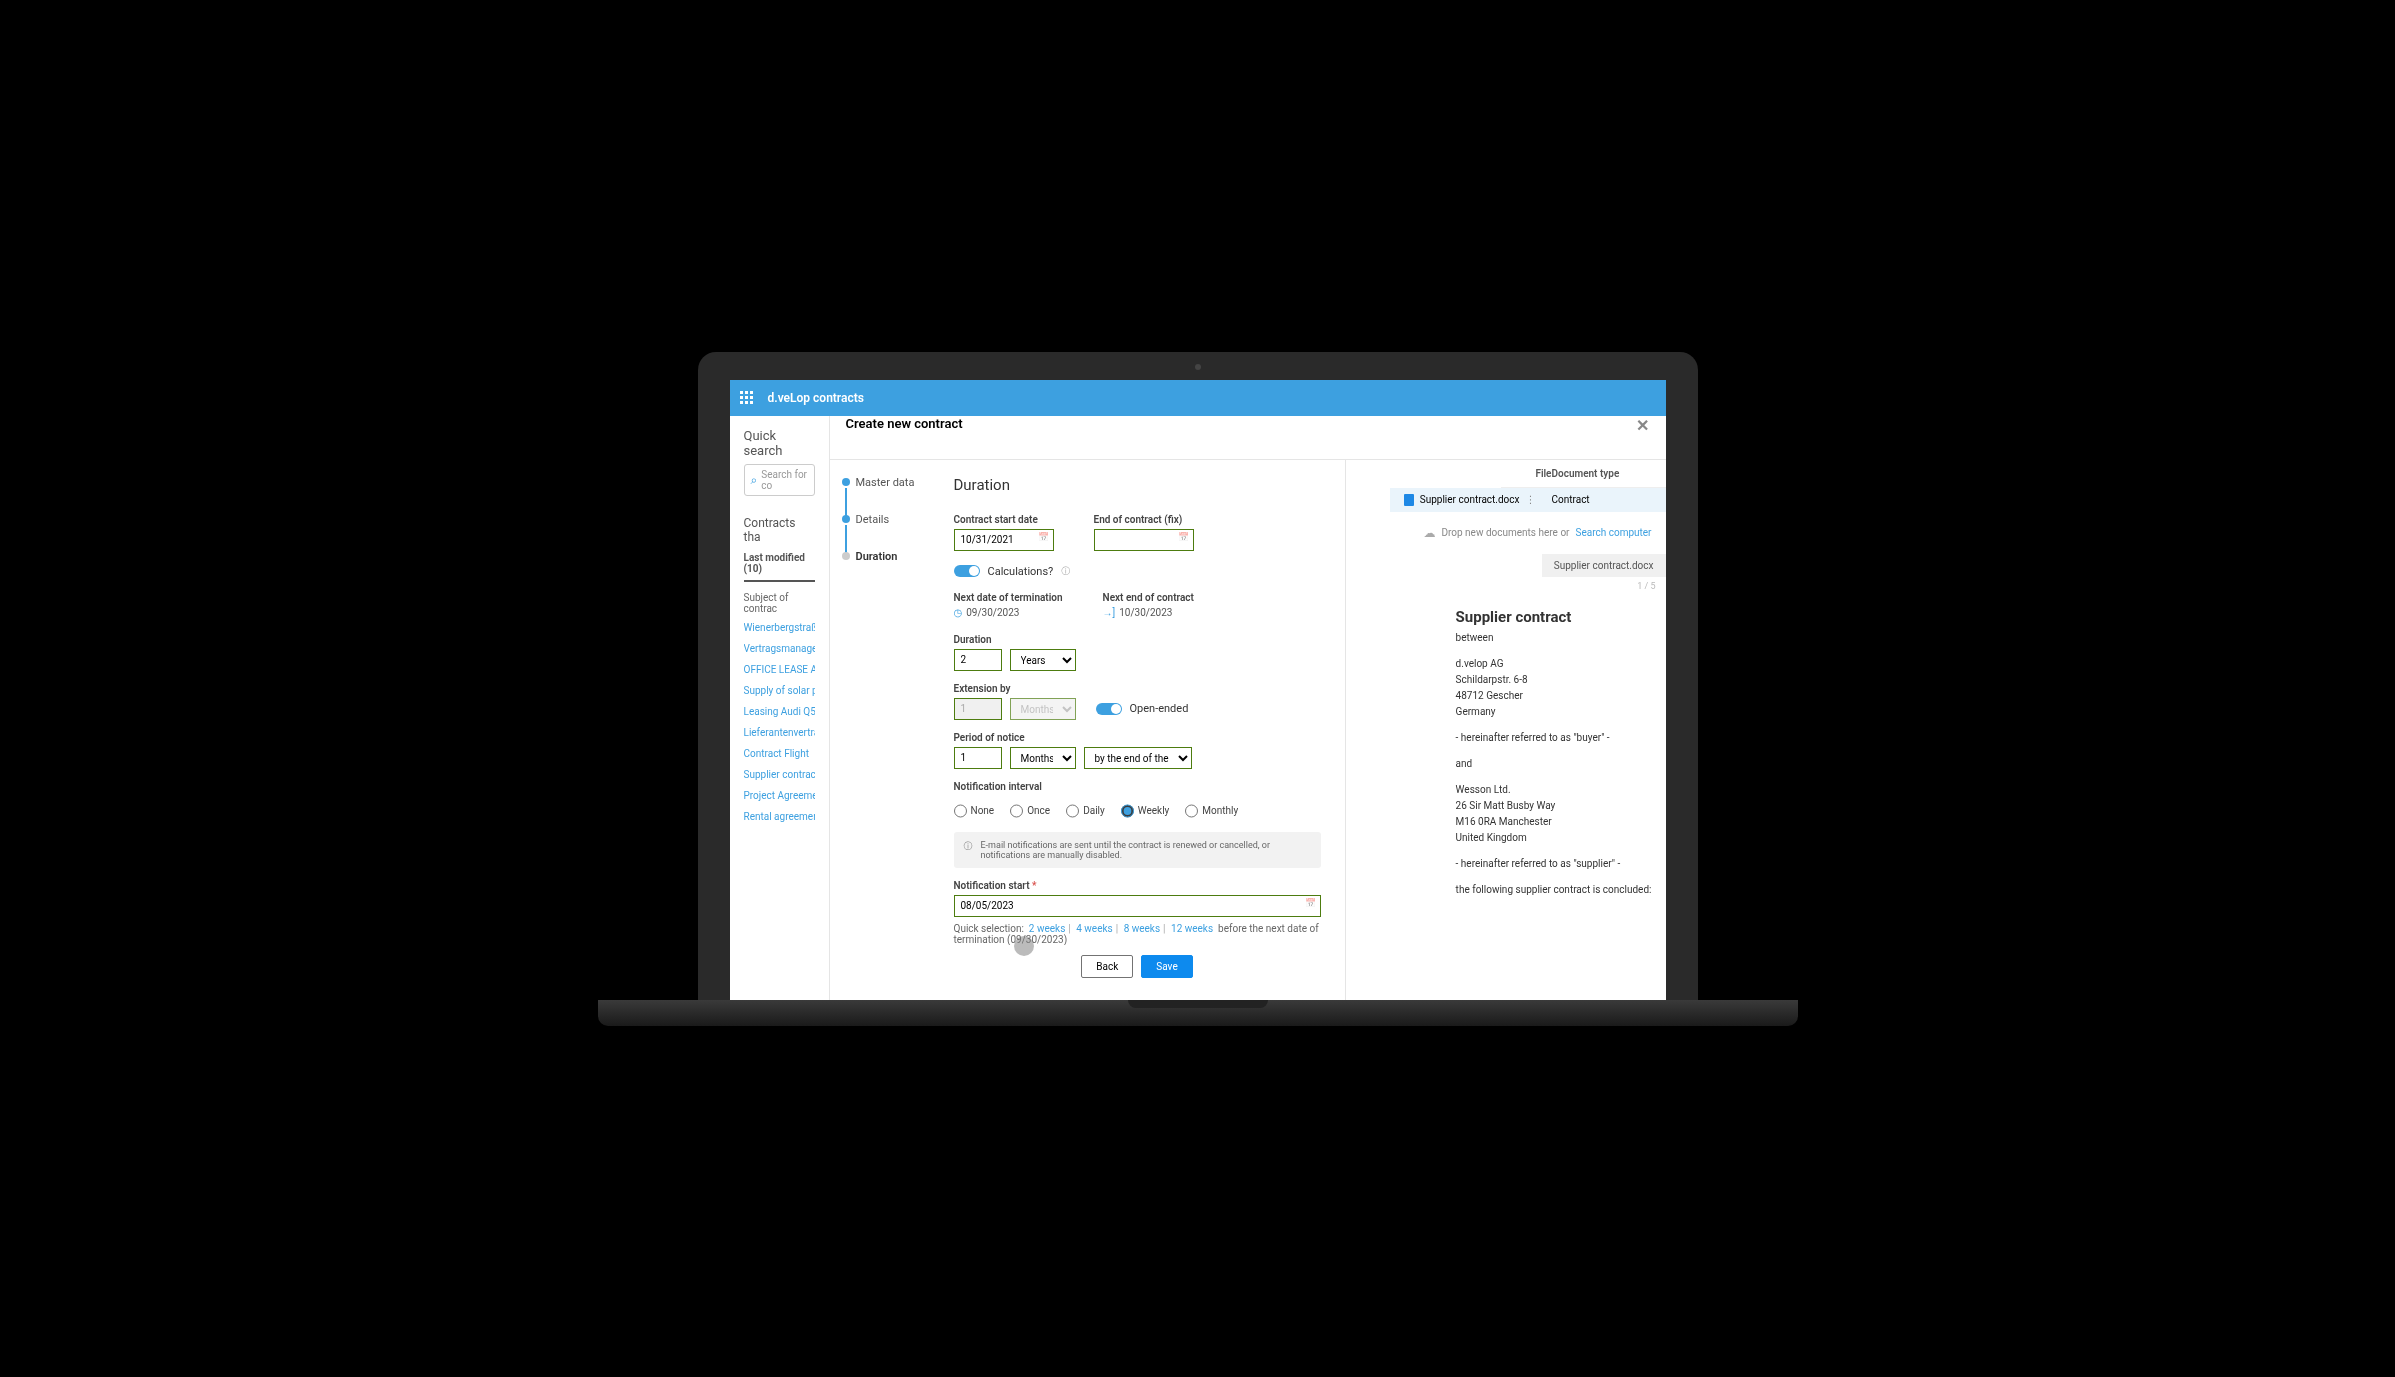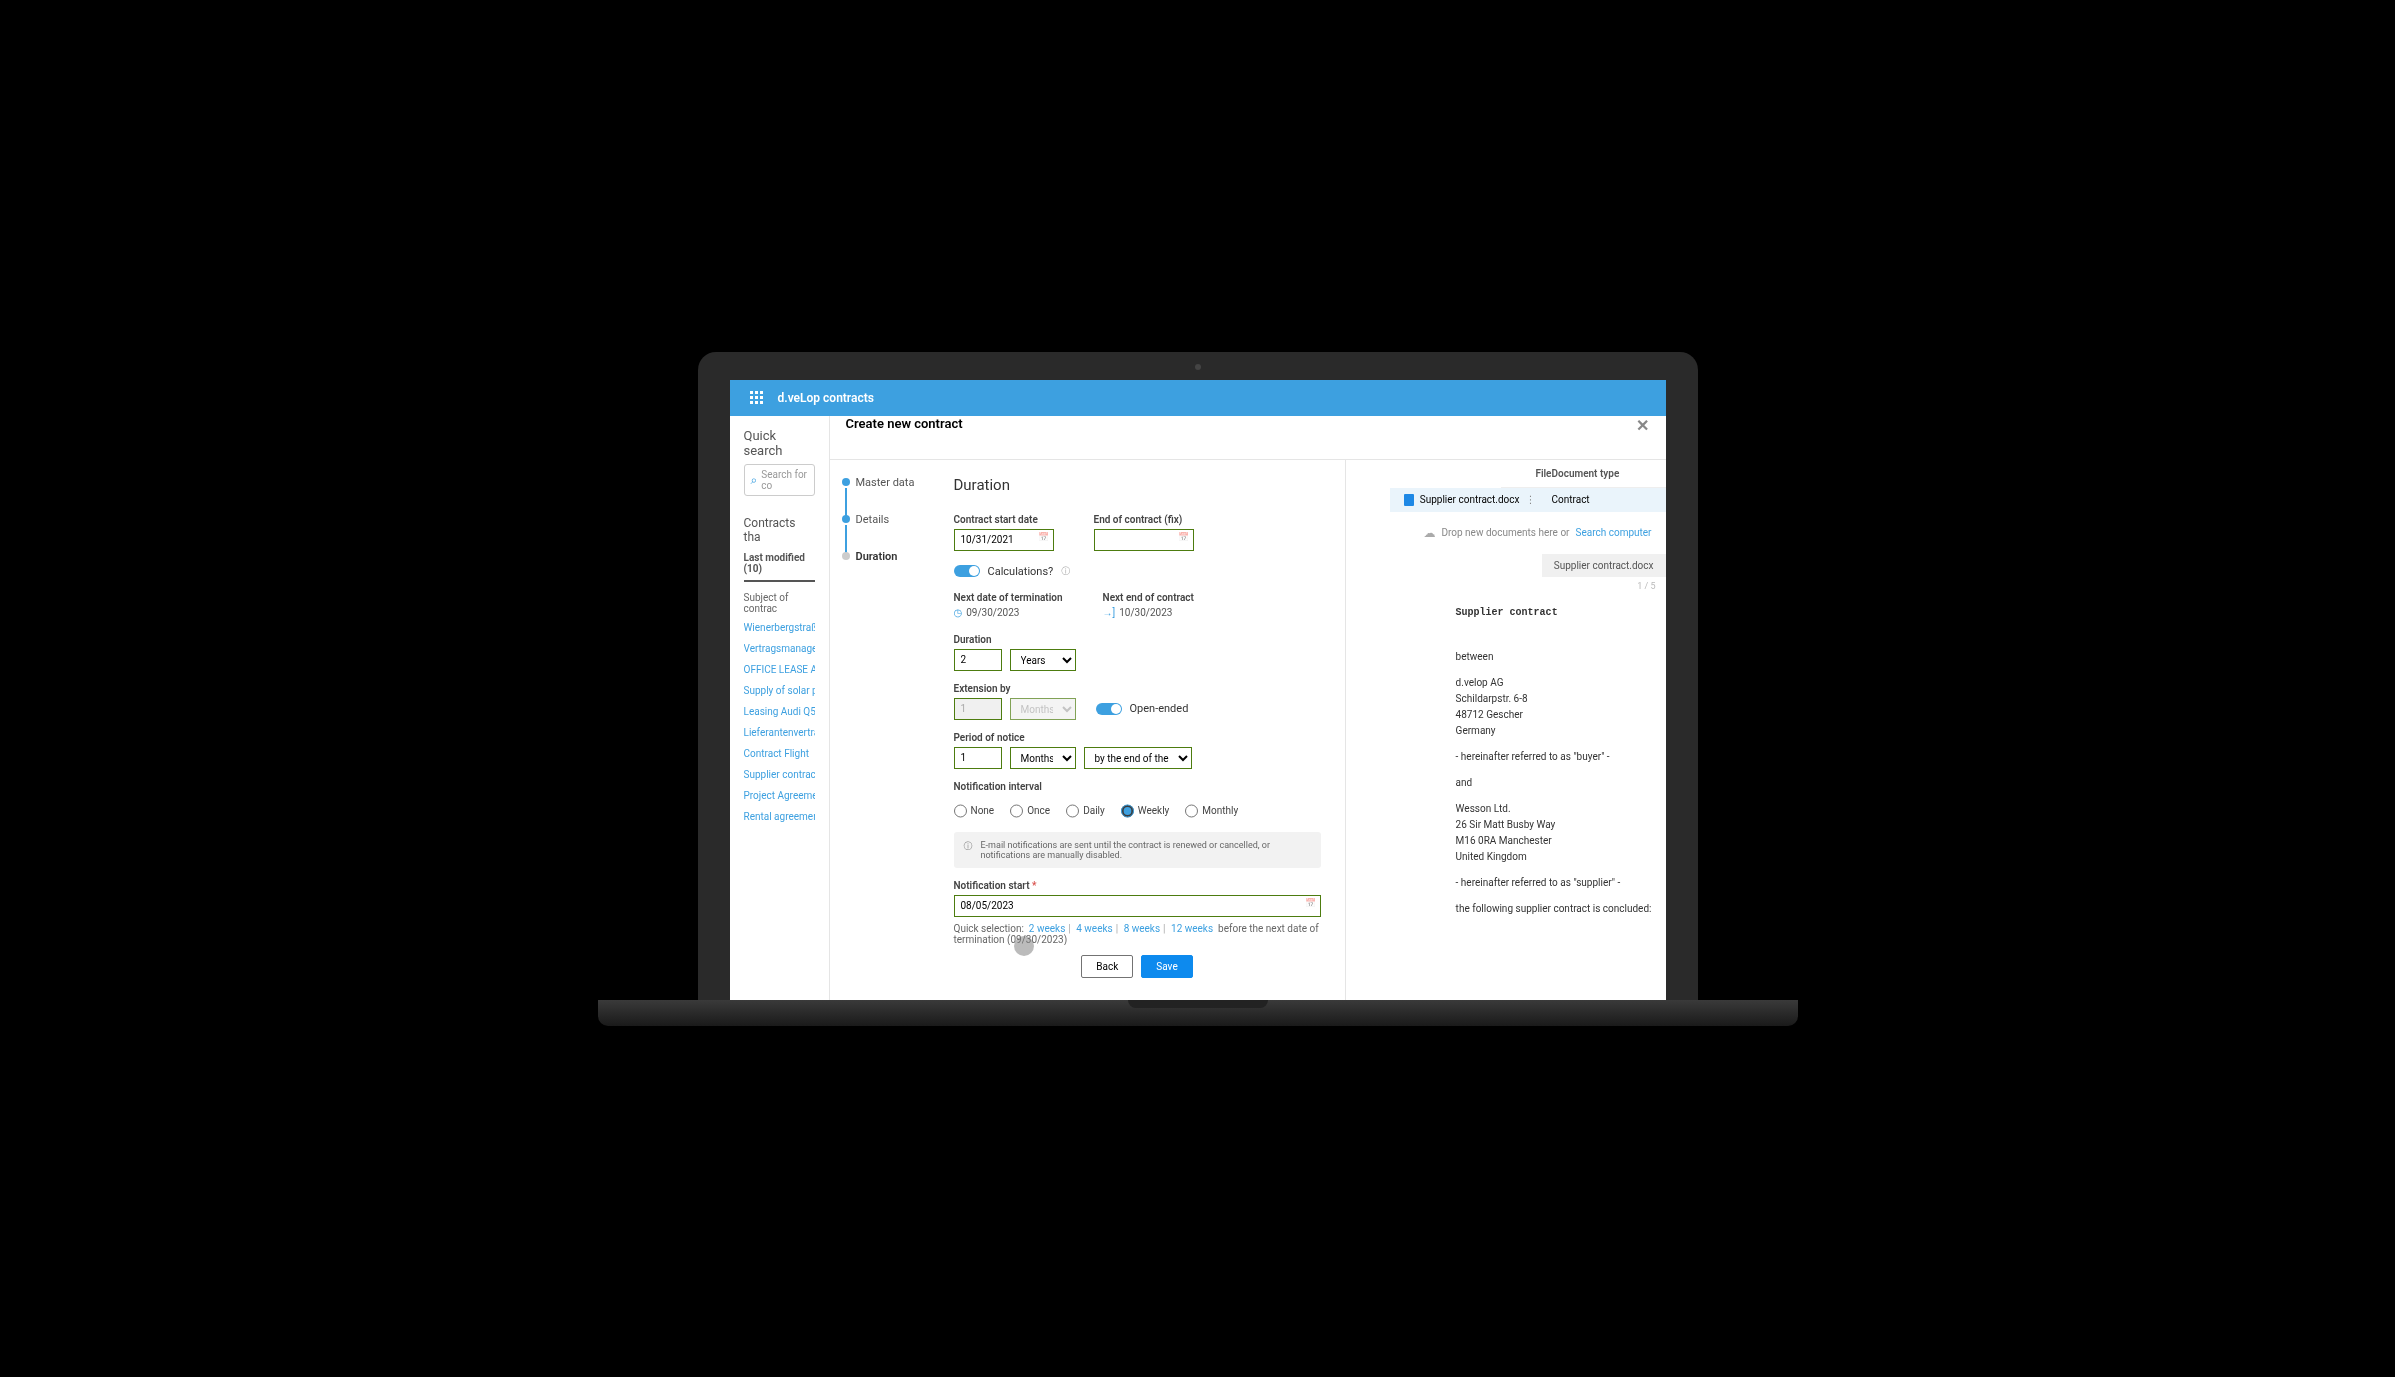--- a/index.html
+++ b/index.html
@@ -4,21 +4,21 @@
 <style>
 * { box-sizing: border-box; margin: 0; padding: 0; font-family: -apple-system, BlinkMacSystemFont, 'Segoe UI', Roboto, sans-serif; }
 body { background: #000; display: flex; align-items: center; justify-content: center; min-height: 100vh; padding: 40px; }
 .laptop-frame { background: #2a2a2a; border-radius: 18px 18px 0 0; padding: 28px 32px 0 32px; width: 1000px; position: relative; }
 .laptop-camera { position: absolute; top: 12px; left: 50%; transform: translateX(-50%); width: 6px; height: 6px; background: #444; border-radius: 50%; }
 .screen { background: #fff; height: 620px; overflow: hidden; position: relative; display: flex; flex-direction: column; }
 .laptop-base { width: 1200px; height: 26px; background: linear-gradient(#3a3a3a, #1a1a1a); border-radius: 0 0 10px 10px; margin: 0 auto; position: relative; }
 .laptop-base::before { content: ''; position: absolute; top: 0; left: 50%; transform: translateX(-50%); width: 140px; height: 8px; background: #222; border-radius: 0 0 8px 8px; }
 .laptop-container { display: flex; flex-direction: column; align-items: center; }
 
-.topbar { background: #3da0e0; color: #fff; height: 36px; display: flex; align-items: center; padding: 0 20px; font-size: 12px; gap: 10px; flex-shrink: 0; }
+.topbar { background: #3da0e0; color: #fff; height: 36px; display: flex; align-items: center; padding: 0 10px; font-size: 12px; gap: 10px; flex-shrink: 0; }
 .grid-icon { width: 14px; height: 14px; display: grid; grid-template-columns: repeat(3,3px); grid-gap: 2px; }
 .grid-icon span { background: #fff; width: 3px; height: 3px; }
 .brand { font-weight: 600; font-size: 12px; margin-left: 4px; }
 
 .left-panel { position: absolute; left: 0; top: 36px; width: 100px; height: calc(100% - 36px); background: #fff; border-right: 1px solid #e5e5e5; padding: 12px 14px; font-size: 11px; overflow: hidden; }
 .left-panel h3 { font-size: 13px; font-weight: 400; color: #555; margin-bottom: 6px; }
 .search-box { border: 1px solid #ccc; border-radius: 3px; padding: 4px 6px; display: flex; align-items: center; gap: 4px; font-size: 10px; color: #999; margin-bottom: 20px; }
 .search-box::before { content: '⌕'; color: #3da0e0; font-size: 12px; }
 .left-panel h4 { font-size: 12px; font-weight: 400; color: #555; margin-bottom: 8px; }
 .left-panel .tab-header { font-size: 10px; color: #555; padding-bottom: 6px; border-bottom: 2px solid #555; margin-bottom: 10px; font-weight: bold; }
@@ -81,21 +81,21 @@
 .file-row.selected { background: #eaf4fb; }
 .file-ico { width: 10px; height: 12px; background: #1e88e5; border-radius: 1px; display: inline-block; position: relative; }
 .file-row .name { flex: 1; }
 .file-row .menu { color: #888; margin-right: 10px; }
 .drop-area { padding: 14px; text-align: center; font-size: 10px; color: #888; display: flex; align-items: center; justify-content: center; gap: 6px; }
 .drop-area a { color: #3da0e0; text-decoration: none; }
 .cloud-ico { color: #aaa; font-size: 12px; }
 .preview-header { background: #f0f0f0; padding: 6px 12px; font-size: 10px; color: #555; }
 .page-ind { text-align: right; padding: 4px 10px; color: #bbb; font-size: 9px; }
 .doc-content { padding: 10px 14px; font-size: 10px; color: #333; line-height: 1.6; overflow-y: auto; flex: 1; }
-.doc-content .title { font-weight: 700; margin-bottom: 28px; font-size: 10px; font-family: Liberation Mono, monospace; }
+.doc-content .title { font-weight: 700; margin-bottom: 1px; font-size: 15px; }
 .doc-content p { margin-bottom: 10px; }
 .cursor-dot { position: absolute; width: 20px; height: 20px; background: rgba(120,120,120,0.5); border-radius: 50%; top: 476px; left: 84px; pointer-events: none; }
 </style>
 </head>
 <body>
 
 <div class="laptop-container">
 <div class="laptop-frame">
 <div class="laptop-camera"></div>
 <div class="screen">

